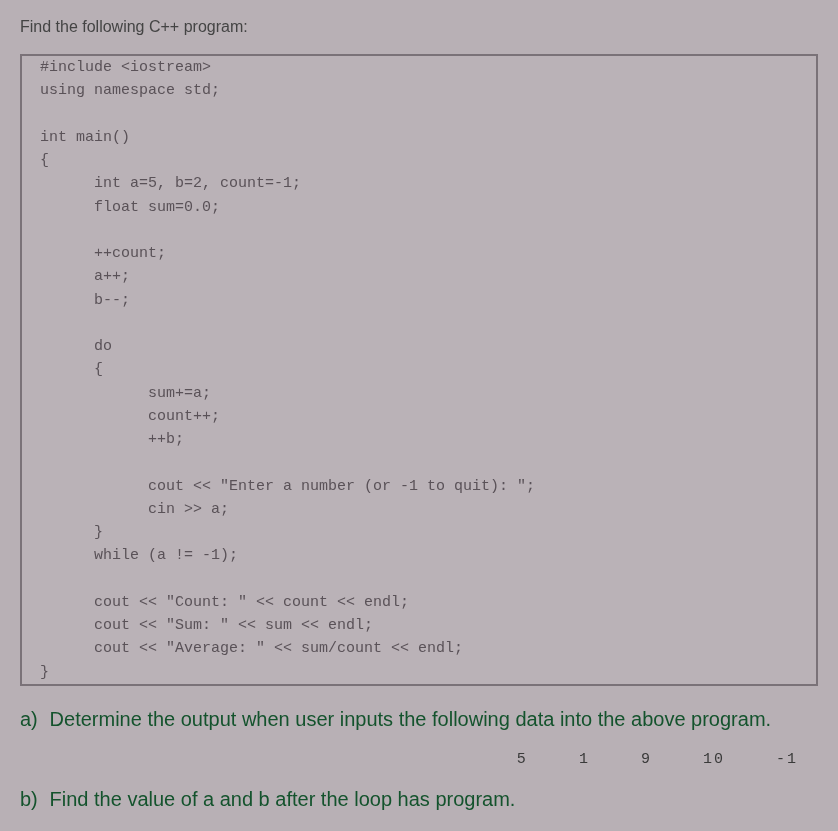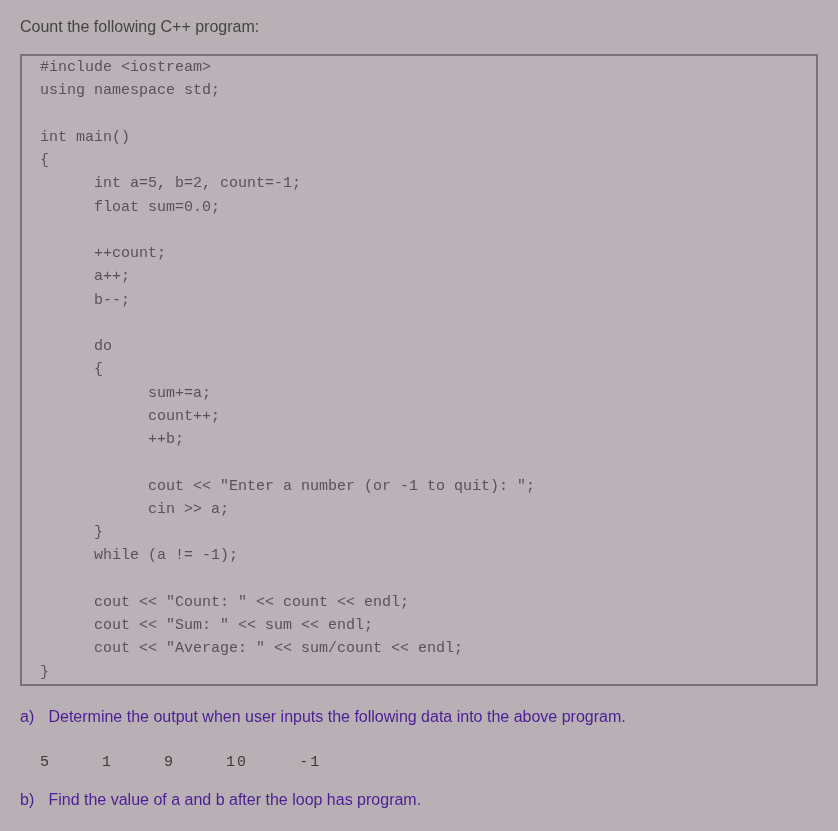--- a/index.html
+++ b/index.html
@@ -27,43 +27,43 @@
       margin-bottom: 22px;
     }
     .code-box pre {
       font-family: "Courier New", Courier, monospace;
       font-size: 15px;
       line-height: 1.55;
       color: #5a5258;
       white-space: pre;
     }
     .part {
-      font-size: 16px;
-      color: #4c1d95;
+      font-size: 20px;
+      color: #14532d;
       margin-bottom: 16px;
     }
     .part-label {
       display: inline-block;
       width: 24px;
     }
     .data-row {
       font-family: "Courier New", Courier, monospace;
       font-size: 15px;
-      text-align: left;
-      margin: 28px 0 20px 0;
+      text-align: right;
+      margin: 20px 0 20px 0;
       letter-spacing: 2px;
     }
     .data-row span {
       margin: 0 20px;
     }
   </style>
 </head>
 <body>
 
-<div class="question-intro">Count the following C++ program:</div>
+<div class="question-intro">Find the following C++ program:</div>
 
 <div class="code-box">
   <pre>#include &lt;iostream&gt;
 using namespace std;
 
 int main()
 {
       int a=5, b=2, count=-1;
       float sum=0.0;
 

